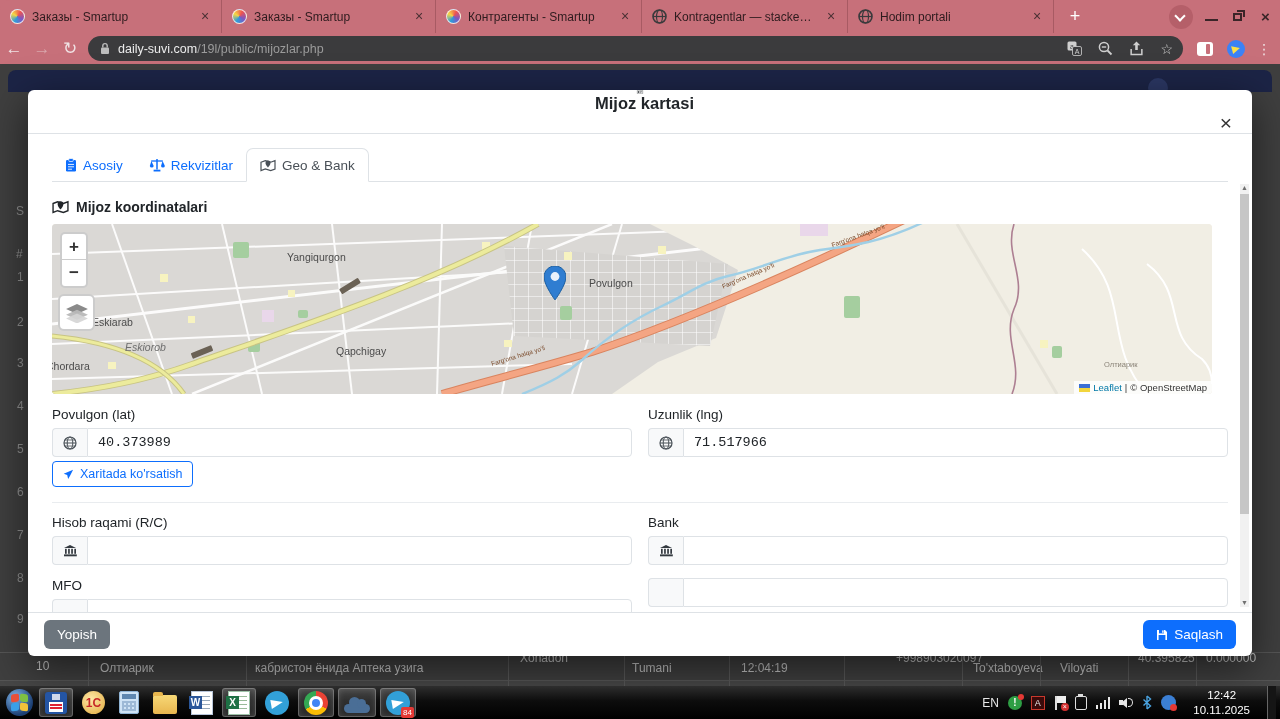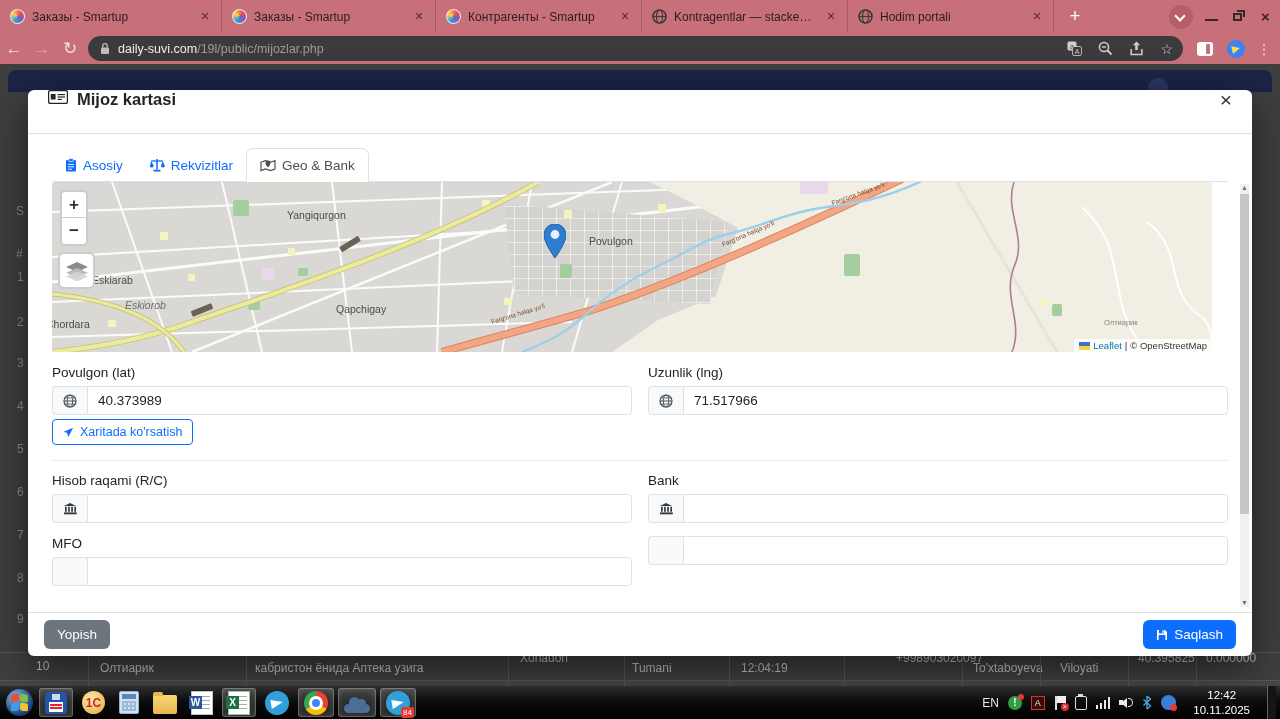--- a/index.html
+++ b/index.html
@@ -48,21 +48,21 @@
   .navybar { position:absolute; left:8px; top:6px; width:1264px; height:22px; background:#1c2446; border-radius:8px 8px 0 0; }
   .navycirc { position:absolute; left:1148px; top:14px; width:20px; height:20px; border-radius:50%; background:#2b3763; }
   .frag { position:absolute; color:#8f8f8f; font-size:12px; }
   .bgrow { position:absolute; left:0; top:588px; width:1280px; height:29px; border-top:1px solid #565656; border-bottom:1px solid #565656; }
   .bgrow2 { position:absolute; left:0; top:617px; width:1280px; height:5px; background:#474747; }
   .bgcell { position:absolute; color:#c2c2c2; font-size:12px; white-space:nowrap; }
   .vline { position:absolute; top:588px; height:34px; width:1px; background:#585858; }
 
   
   .modal { position:absolute; left:28px; top:90px; width:1224px; height:566px; background:#fff; border-radius:6px; box-shadow:0 12px 40px rgba(0,0,0,.55); }
-  .m-head { height:44px; border-bottom:1px solid #dee2e6; display:flex; padding:0 20px; }
+  .m-head { height:44px; border-bottom:1px solid #dee2e6; display:flex; align-items:center; padding:0 20px;flex-direction:column; }
   .m-title { font-size:16.5px; font-weight:bold; color:#212529; margin-left:9px; }
   .m-x { margin-left:auto; font-size:21px; color:#333; line-height:20px; }
   .m-body { position:relative; height:478px; padding:14px 24px 0 24px; overflow:hidden; }
 
   .ntabs { display:flex; border-bottom:1px solid #dee2e6; height:34px; }
   .ntab { display:flex; align-items:center; gap:6px; padding:0 13px; font-size:13.5px; color:#0d6efd; height:34px; }
   .ntab.active { color:#495057; background:#fff; border:1px solid #dee2e6; border-bottom:1px solid #fff; border-radius:7px 7px 0 0; margin-bottom:-1px; }
 
   .sect { display:flex; align-items:center; gap:7px; margin:17px 0 9px 0; }
   .sect span { font-size:14px; font-weight:bold; color:#212529; }
@@ -80,21 +80,21 @@
   .marker { position:absolute; left:492px; top:42px; }
   .attrib { position:absolute; right:0; bottom:0; background:rgba(255,255,255,.8); font-size:9.5px; color:#333; padding:1px 5px; display:flex; align-items:center; gap:3px; }
   .attrib .lf { color:#0078a8; }
   .uaflag { width:11px; height:8px; display:inline-block; background:linear-gradient(#3b6fd4 50%, #f2d53c 50%); }
 
   .fgrid { display:flex; gap:16px; margin-top:13px; }
   .fcol { flex:1; }
   .flabel { font-size:13.5px; color:#212529; margin-bottom:6px; }
   .igroup { display:flex; height:29px; }
   .iprefix { width:35px; background:#f8f9fa; border:1px solid #dee2e6; border-right:none; border-radius:4px 0 0 4px; display:flex; align-items:center; justify-content:center; }
-  .igroup input { flex:1; border:1px solid #dee2e6; border-radius:0 4px 4px 0; font-size:13.5px; color:#212529; padding:0 10px; outline:none; font-family:Liberation Sans, sans-serif; background:#fff; }
+  .igroup input { flex:1; border:1px solid #dee2e6; border-radius:0 4px 4px 0; font-size:13.5px; color:#212529; padding:0 10px; outline:none; font-family:Liberation Mono, monospace; background:#fff; }
   .mapbtn { margin-top:4px; display:inline-flex; align-items:center; gap:6px; border:1px solid #0d6efd; color:#0d6efd; background:#fff; border-radius:4px; font-size:12.5px; padding:5px 10px; font-family:"Liberation Sans", sans-serif; }
   .hr { border:none; border-top:1px solid #e9ecef; margin:15px 0 12px 0; }
 
   .mscroll { position:absolute; right:3px; top:50px; bottom:5px; width:9px; background:#f1f1f1; }
   .mscroll .up, .mscroll .dn { position:absolute; left:0; width:9px; height:10px; color:#707070; font-size:7px; text-align:center; line-height:10px; }
   .mscroll .up { top:-1px; } .mscroll .dn { bottom:-1px; }
   .mthumb { position:absolute; left:0; top:10px; width:9px; height:320px; background:#c6c6c6; }
 
   .m-foot { height:44px; border-top:1px solid #dee2e6; display:flex; align-items:center; justify-content:space-between; gap:24px; padding:0 16px; }
   .btn { border:none; border-radius:6px; font-size:13.5px; padding:7px 13px; color:#fff; font-family:"Liberation Sans", sans-serif; display:inline-flex; align-items:center; gap:6px; }
@@ -336,20 +336,27 @@
         </div>
         <div class="ntab active">
           <svg width="16" height="13" viewBox="0 0 16 13">
               <path d="M1 3.2 L5.3 1.6 L10.7 3.2 L15 1.6 V10 L10.7 11.6 L5.3 10 L1 11.6 Z" fill="none" stroke="#495057" stroke-width="1.2"></path>
               <path d="M8 1.6 a2.5 2.5 0 0 1 2.5 2.5 C10.5 6 8 8.6 8 8.6 S5.5 6 5.5 4.1 A2.5 2.5 0 0 1 8 1.6" fill="#495057"></path>
             </svg>
           <span>Geo &amp; Bank</span>
         </div>
       </div>
 
+      <div class="sect">
+        <svg width="17" height="14" viewBox="0 0 16 13">
+            <path d="M1 3.2 L5.3 1.6 L10.7 3.2 L15 1.6 V10 L10.7 11.6 L5.3 10 L1 11.6 Z" fill="none" stroke="#212529" stroke-width="1.3"></path>
+            <path d="M8 1.2 a2.7 2.7 0 0 1 2.7 2.7 C10.7 6 8 8.8 8 8.8 S5.3 6 5.3 3.9 A2.7 2.7 0 0 1 8 1.2" fill="#212529"></path>
+          </svg>
+        <span>Mijoz koordinatalari</span>
+      </div>
 
       
       <div class="map">
         <svg class="base" width="1160" height="170" viewBox="0 0 1160 170" preserveAspectRatio="none">
           <defs>
             <clipPath id="cUrban">
                 <path d="M0,0 H598 L642,22 L686,46 L664,114 L606,138 L560,170 H0 Z"></path>
               </clipPath>
             <clipPath id="cPov">
                 <path d="M452,22 L676,40 L658,122 L462,112 Z"></path>

